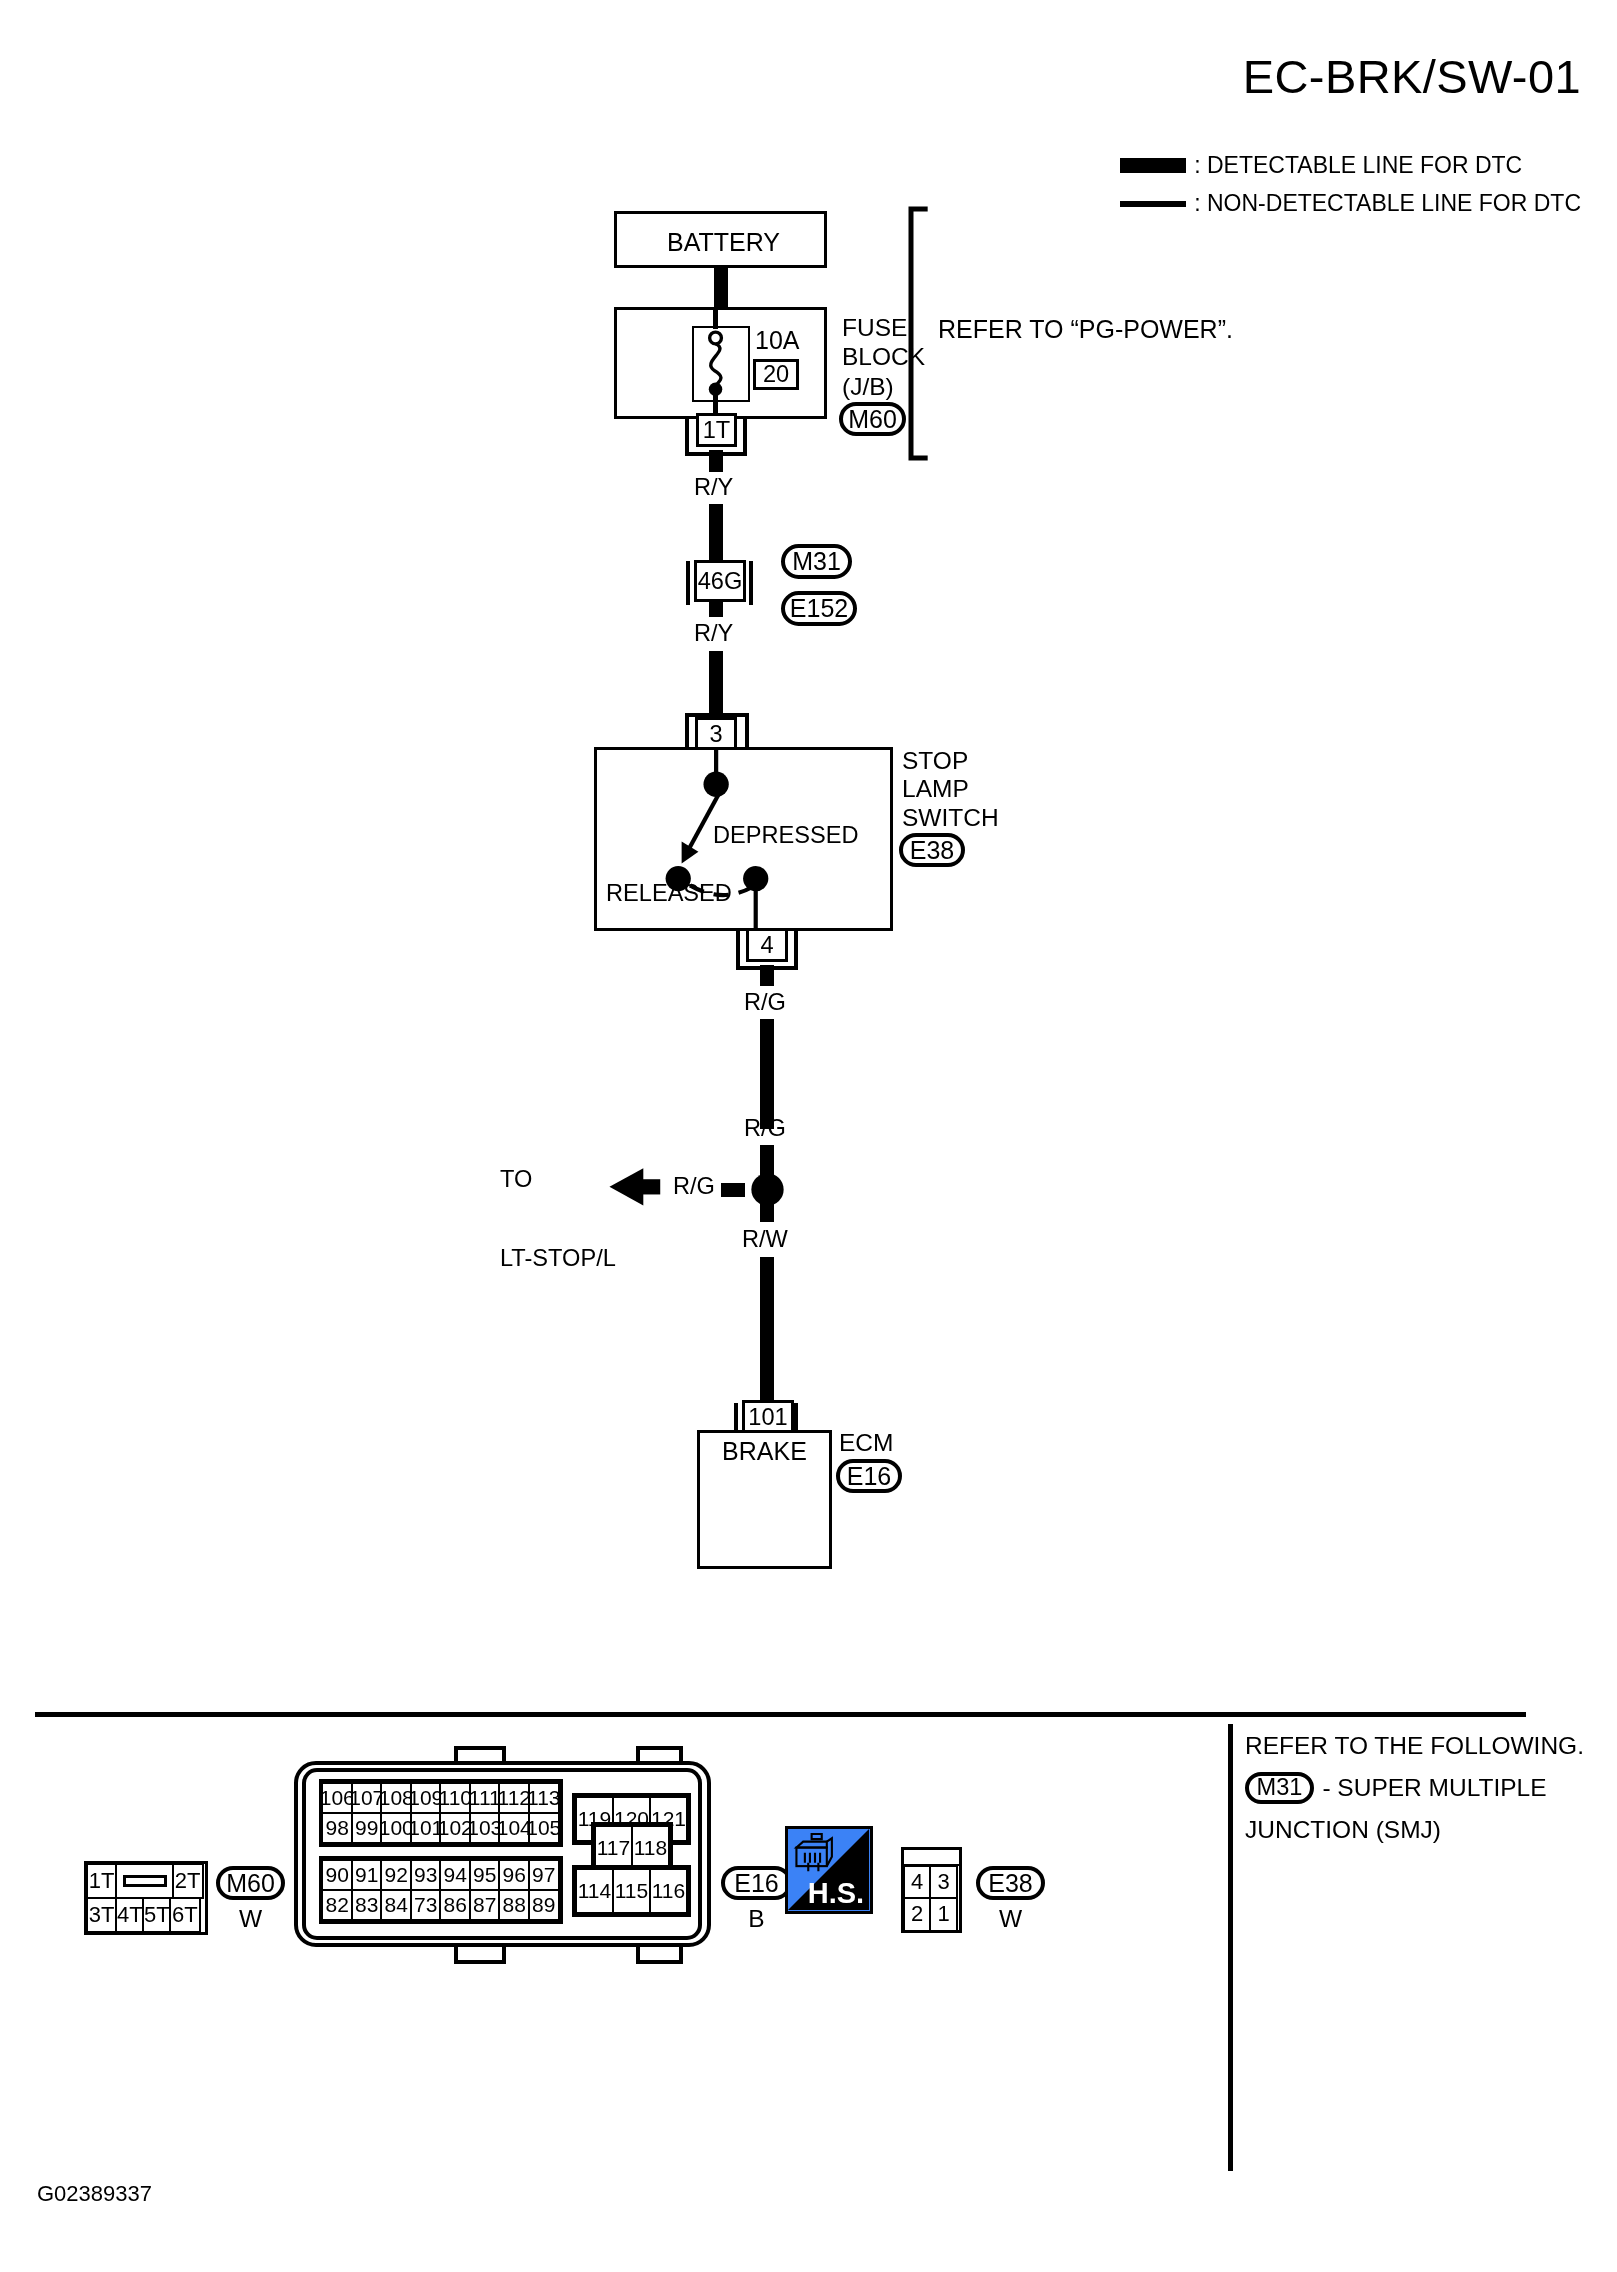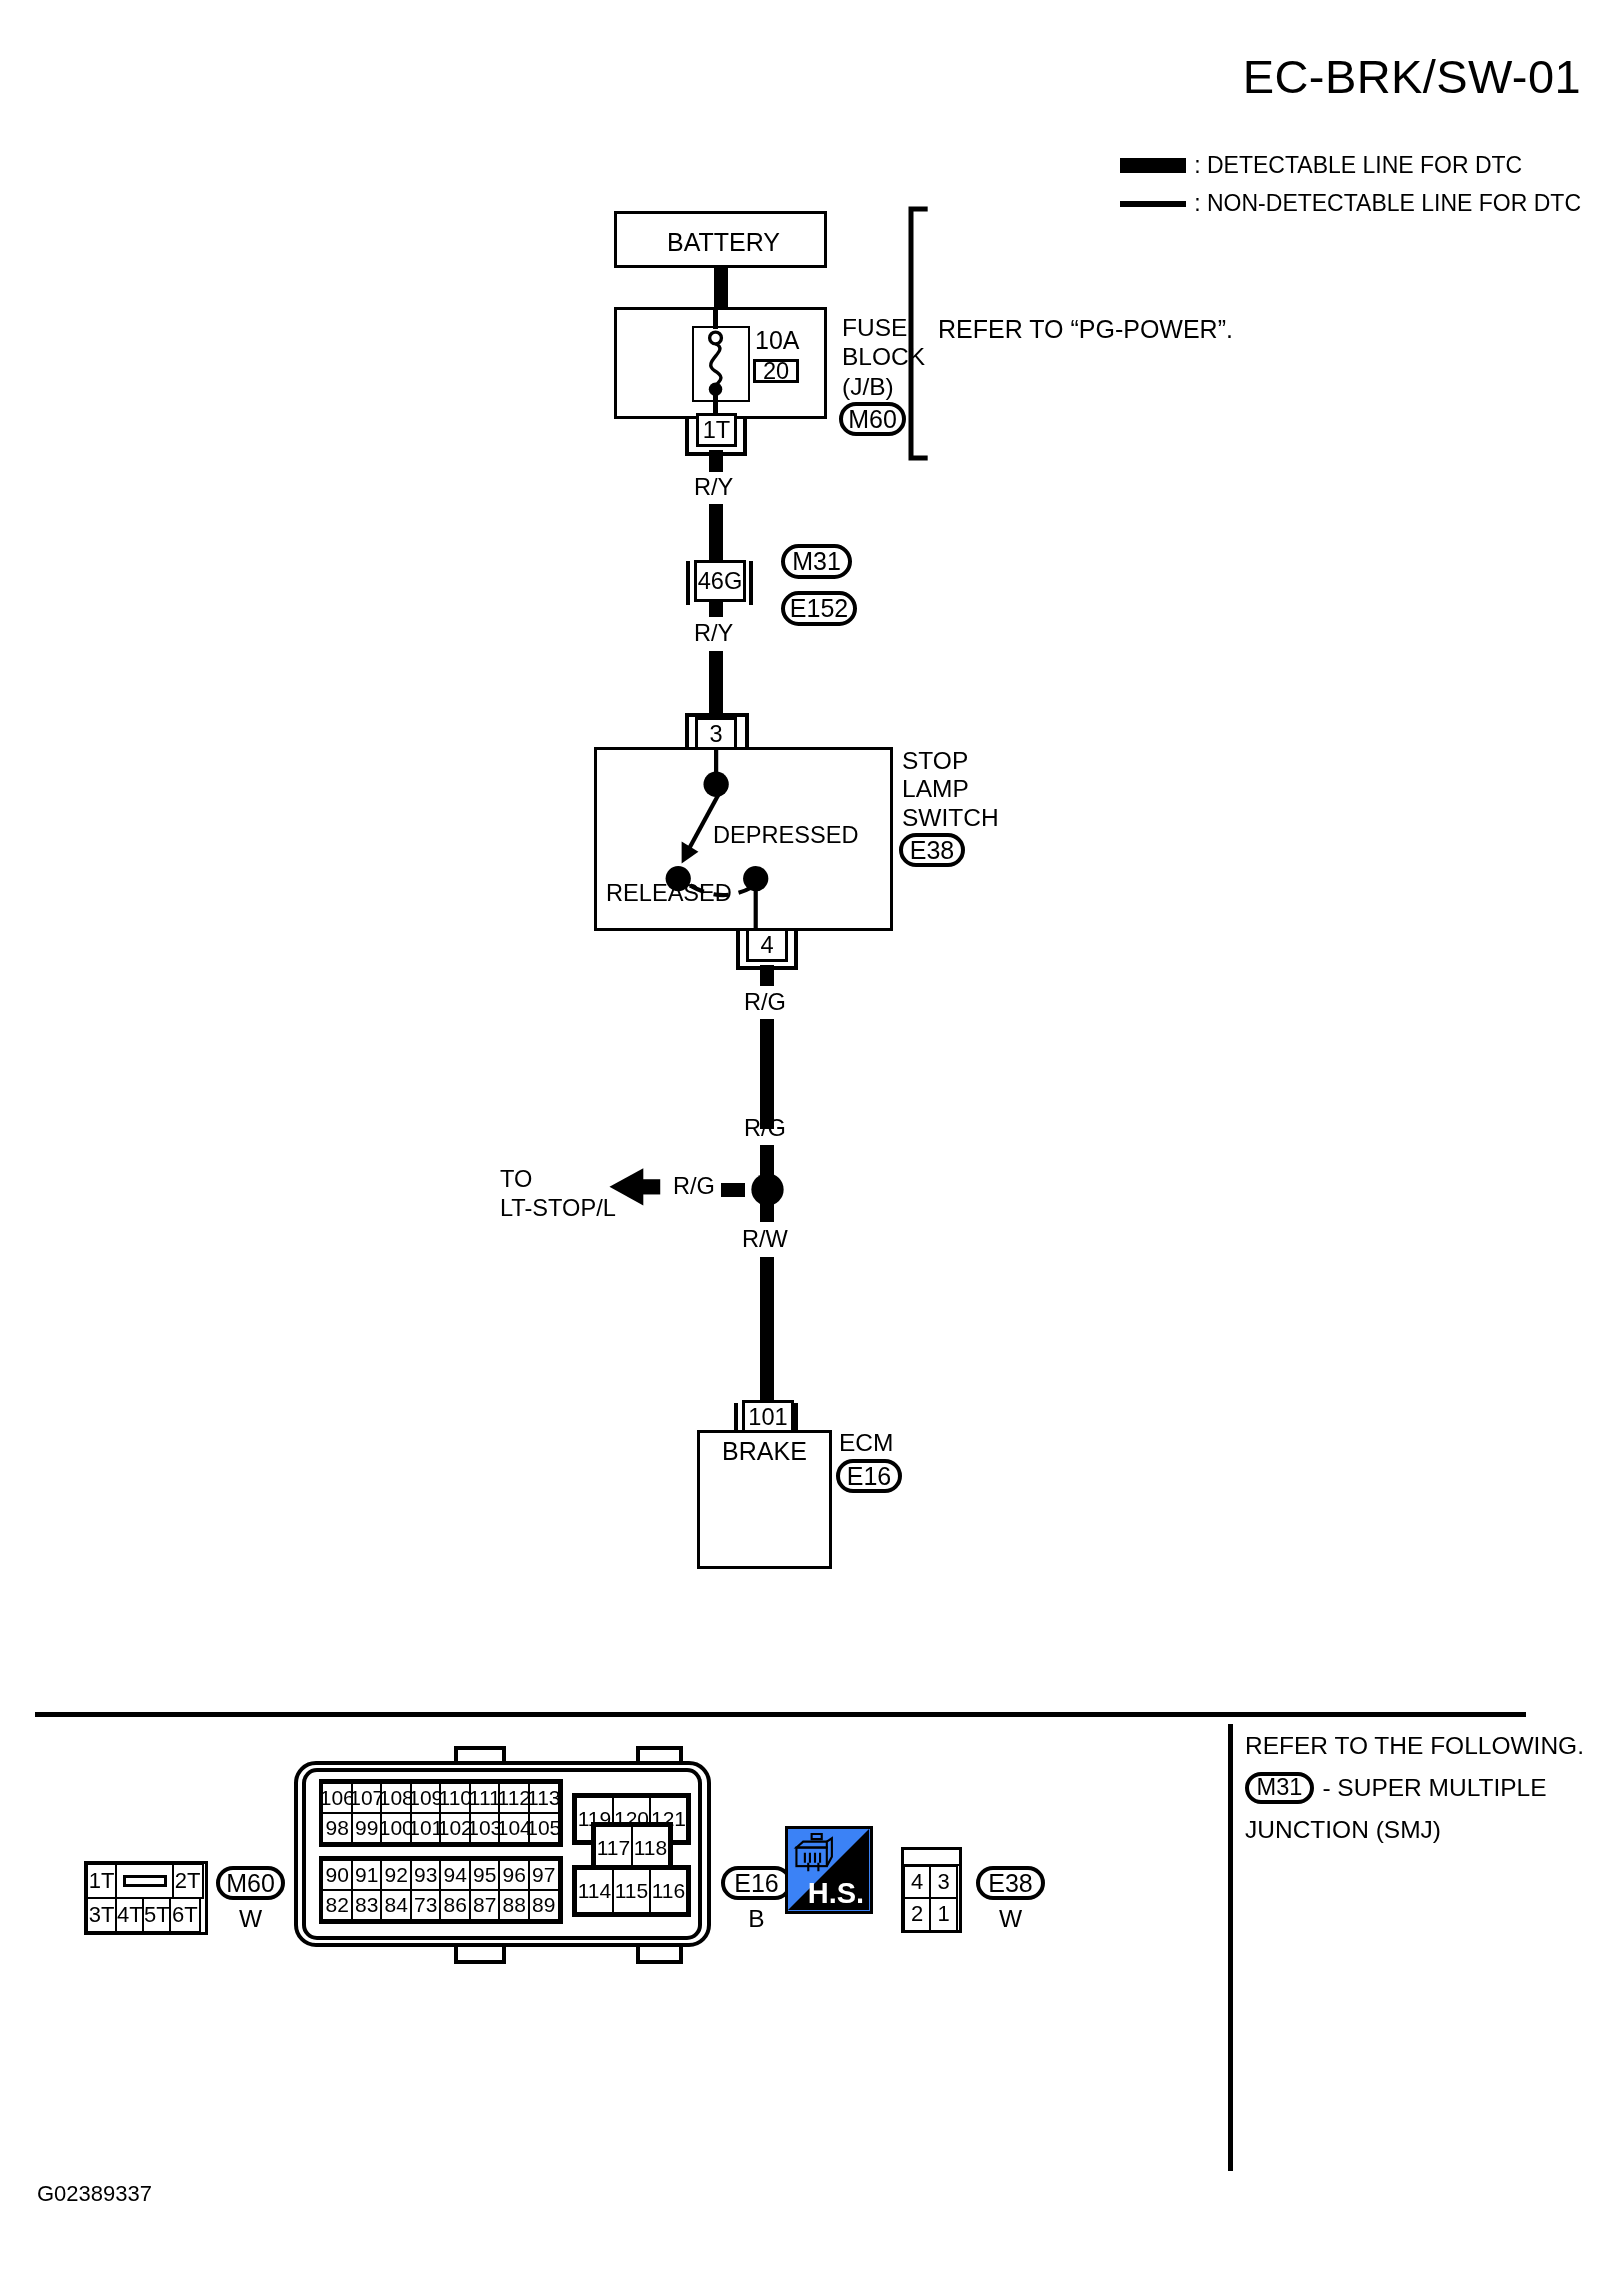--- a/index.html
+++ b/index.html
@@ -182,21 +182,21 @@
     <circle cx="28" cy="14" r="7" fill="none" stroke="#000" stroke-width="4"></circle>
     <path d="M28 21 C 46 29, 10 42, 27 53 C 42 62, 30 66, 28 72" fill="none" stroke="#000" stroke-width="4"></path>
     <circle cx="28" cy="75" r="8" fill="#000"></circle>
   </svg>
 
   <div class="abs wire-thin" style="left:713px;top:307px;height:22px;"></div>
   <div class="abs wire-thin" style="left:713px;top:386px;height:33px;"></div>
 
   <div class="abs txt" style="left:755px;top:326px;font-size:25px;">10A</div>
 
-  <div class="abs term" style="left:753px;top:359px;width:46px;height:24px;">20</div>
+  <div class="abs term" style="left:753px;top:359px;width:46px;height:31px;">20</div>
 
   <div class="abs txt comp-label" style="left:842px;top:313px;">FUSE</div>
   <div class="abs txt comp-label" style="left:842px;top:342px;">BLOCK</div>
   <div class="abs txt comp-label" style="left:842px;top:372px;">(J/B)</div>
   <div class="abs pill" style="left:839px;top:402px;width:67px;height:34px;">M60</div>
 
   <div class="abs shell" style="left:685px;top:418px;width:62px;height:38px;"></div>
   <div class="abs term" style="left:696px;top:413px;width:41px;height:34px;">1T</div>
   <div class="abs wire-thick" style="left:709px;top:450px;height:22px;"></div>
 
@@ -264,21 +264,21 @@
   </svg>
 
   <div class="abs hline-thick" style="left:721px;top:1183px;width:23.6px;"></div>
   <div class="abs txt wirelabel" style="left:673px;top:1173px;">R/G</div>
 
   <svg class="abs" style="left:606px;top:1164px;" width="56" height="44" viewBox="0 0 66 52">
     <polygon points="4,27 44,5 44,49" fill="#000"></polygon>
     <rect x="40" y="18" width="24" height="18" fill="#000"></rect>
   </svg>
   <div class="abs txt wirelabel" style="left:500px;top:1166px;">TO</div>
-  <div class="abs txt wirelabel" style="left:500px;top:1195px;">LT-STOP/L</div>
+  <div class="abs txt wirelabel" style="left:500px;top:1245px;">LT-STOP/L</div>
 
   <div class="abs wire-thick" style="left:760px;top:1201px;height:21px;"></div>
   <div class="abs txt wirelabel" style="left:742px;top:1226px;">R/W</div>
   <div class="abs wire-thick" style="left:760px;top:1257px;height:146px;"></div>
 
   <div class="abs shell" style="left:734px;top:1403px;width:64px;height:40px;"></div>
   <div class="abs term" style="left:742px;top:1400px;width:52px;height:35px;">101</div>
 
   <div class="abs compbox" style="left:697px;top:1430px;width:135px;height:139px;"></div>
   <div class="abs txt" style="left:697px;top:1437px;width:135px;text-align:center;font-size:25px;">BRAKE</div>

